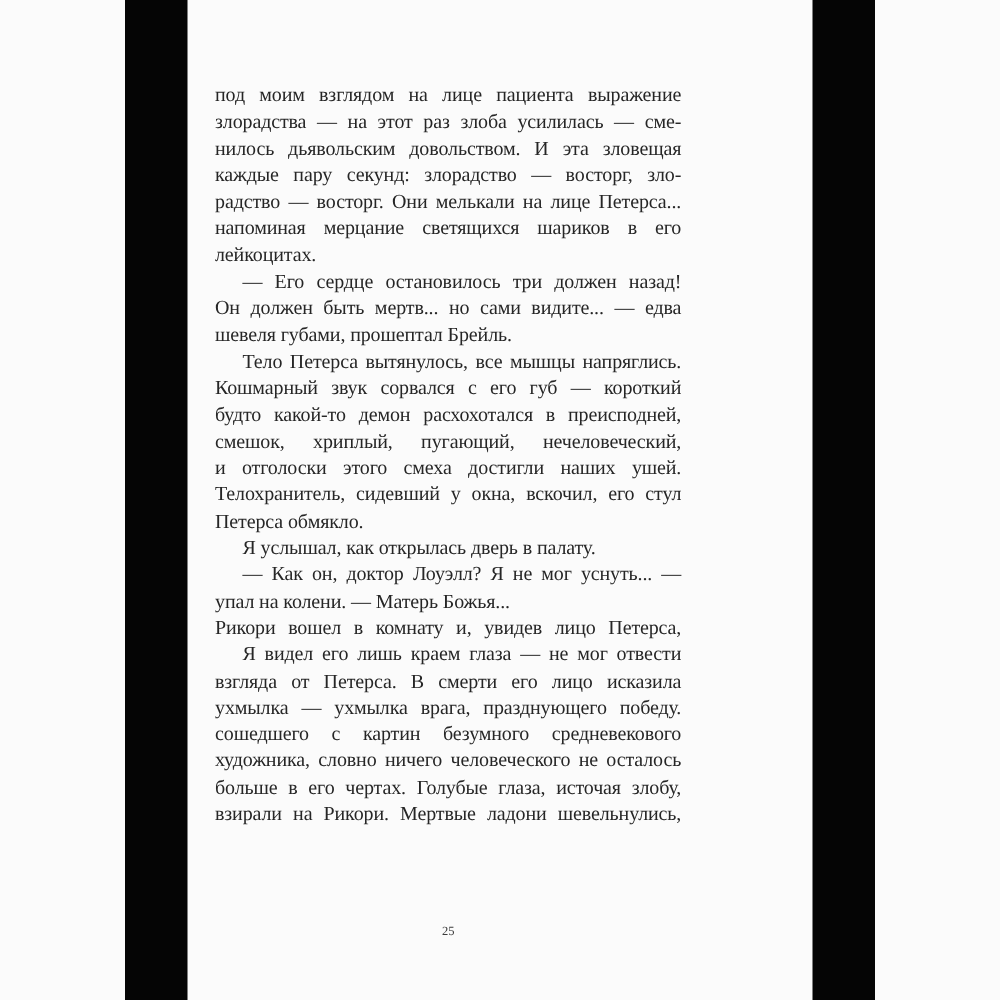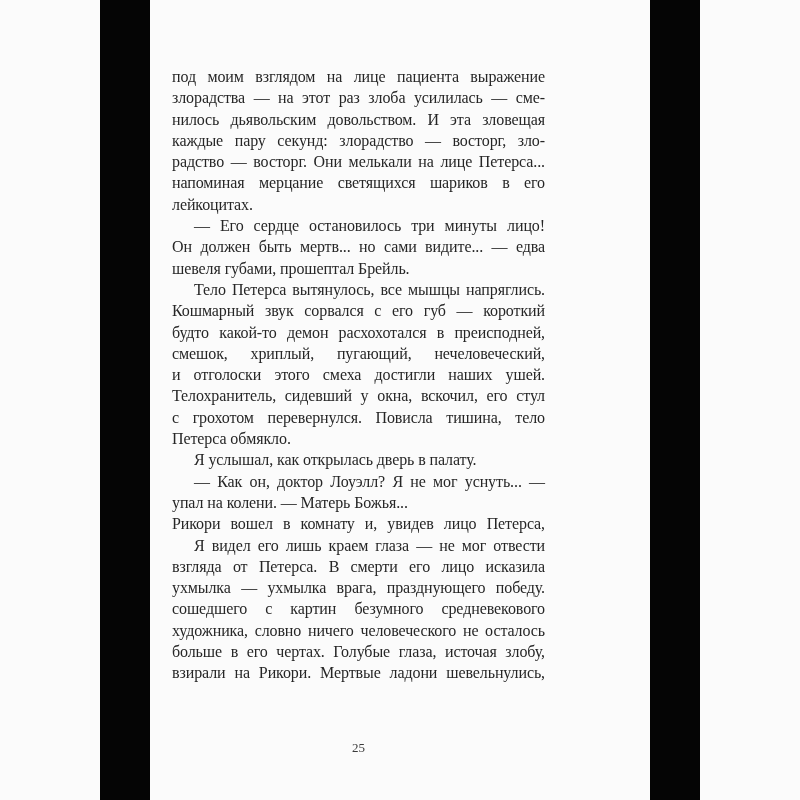--- a/index.html
+++ b/index.html
@@ -49,49 +49,48 @@
   }
   .page-text .line.last {
     text-align-last: left;
   }
   .page-number {
     position: absolute;
     left: 172px;
     top: 740px;
     width: 373px;
     text-align: center;
-    font-size: 13px;
+    font-size: 10px;
     color: #3a3a3a;
   }
 </style>
 </head>
 <body>
 
 <div class="photo" style="background: rgb(251, 251, 251);">
   <div class="cover-band left" style="background: rgb(5, 5, 5);"></div>
   <div class="cover-band right" style="background: rgb(5, 5, 5);"></div>
 
   <div class="page-text" style="color: rgb(38, 38, 38);">
       <div class="line">под моим взглядом на лице пациента выражение</div>
       <div class="line">злорадства — на этот раз злоба усилилась — сме-</div>
       <div class="line">нилось дьявольским довольством. И эта зловещая</div>
       <div class="line">каждые пару секунд: злорадство — восторг, зло-</div>
       <div class="line">радство — восторг. Они мелькали на лице Петерса...</div>
       <div class="line">напоминая мерцание светящихся шариков в его</div>
       <div class="line last">лейкоцитах.</div>
-      <div class="line indent">— Его сердце остановилось три минуты лицо!</div>
+      <div class="line indent">— Его сердце остановилось три должен назад!</div>
       <div class="line">Он должен быть мертв... но сами видите... — едва</div>
       <div class="line last">шевеля губами, прошептал Брейль.</div>
       <div class="line indent">Тело Петерса вытянулось, все мышцы напряглись.</div>
       <div class="line">Кошмарный звук сорвался с его губ — короткий</div>
       <div class="line">будто какой-то демон расхохотался в преисподней,</div>
       <div class="line">смешок, хриплый, пугающий, нечеловеческий,</div>
       <div class="line">и отголоски этого смеха достигли наших ушей.</div>
       <div class="line">Телохранитель, сидевший у окна, вскочил, его стул</div>
-      <div class="line">с грохотом перевернулся. Повисла тишина, тело</div>
       <div class="line last">Петерса обмякло.</div>
       <div class="line indent last">Я услышал, как открылась дверь в палату.</div>
       <div class="line indent">— Как он, доктор Лоуэлл? Я не мог уснуть... —</div>
       <div class="line last">упал на колени. — Матерь Божья...</div>
       <div class="line">Рикори вошел в комнату и, увидев лицо Петерса,</div>
       <div class="line indent">Я видел его лишь краем глаза — не мог отвести</div>
       <div class="line">взгляда от Петерса. В смерти его лицо исказила</div>
       <div class="line">ухмылка — ухмылка врага, празднующего победу.</div>
       <div class="line">сошедшего с картин безумного средневекового</div>
       <div class="line">художника, словно ничего человеческого не осталось</div>

